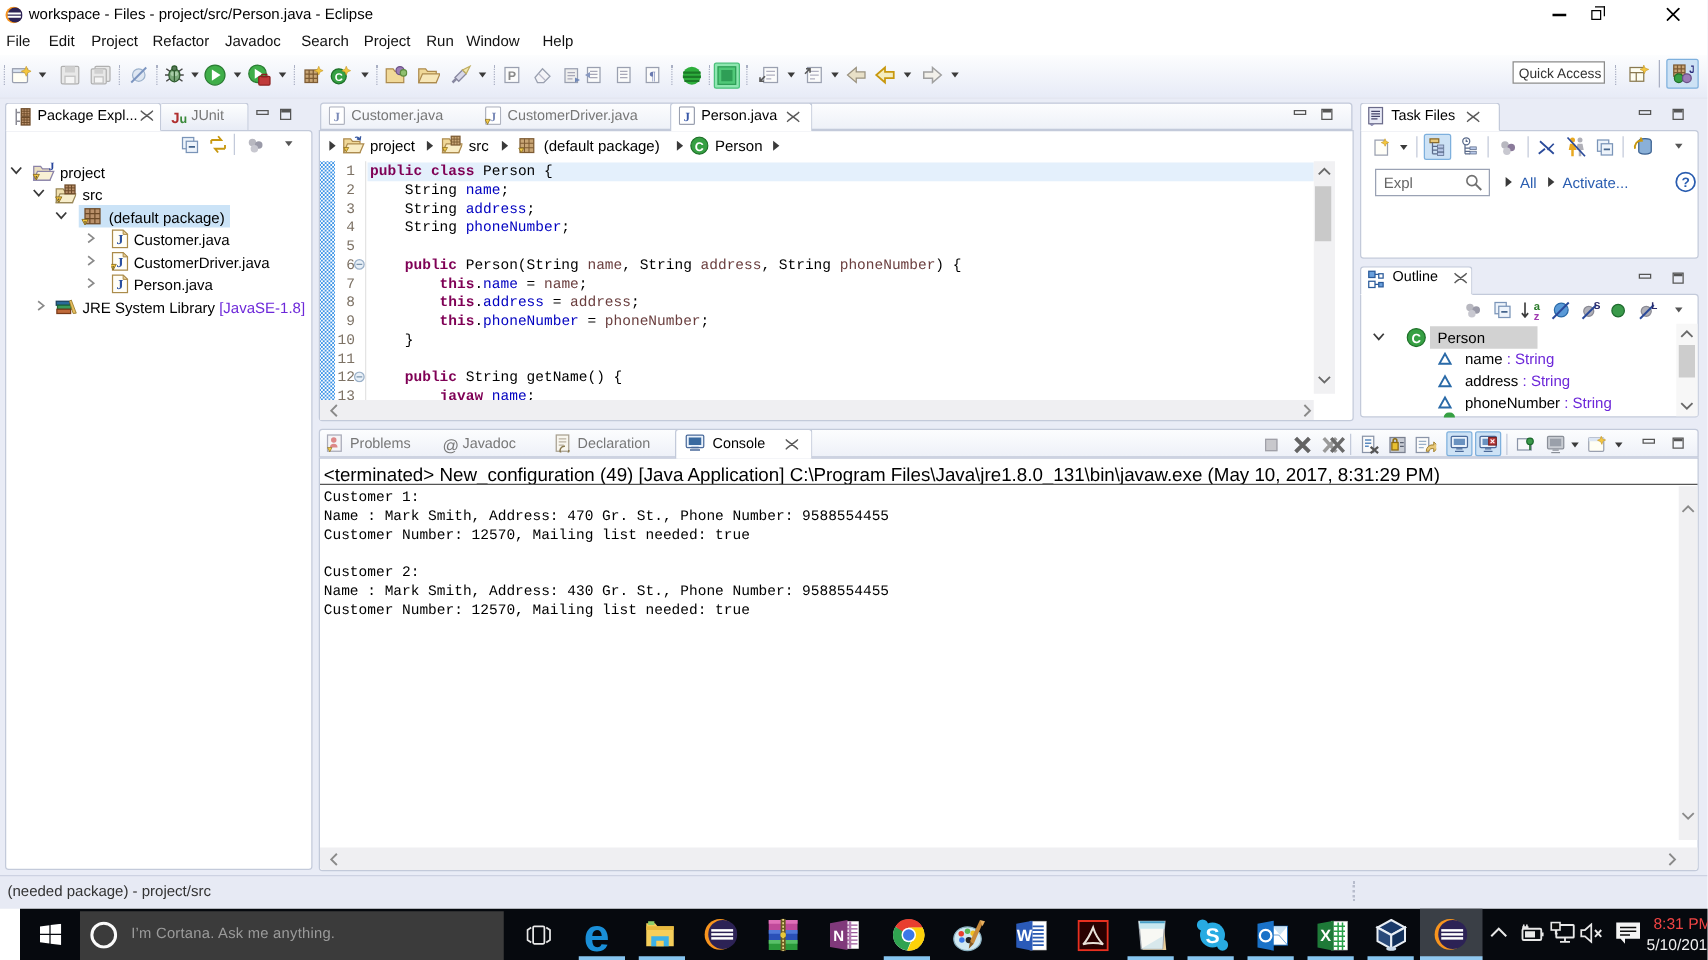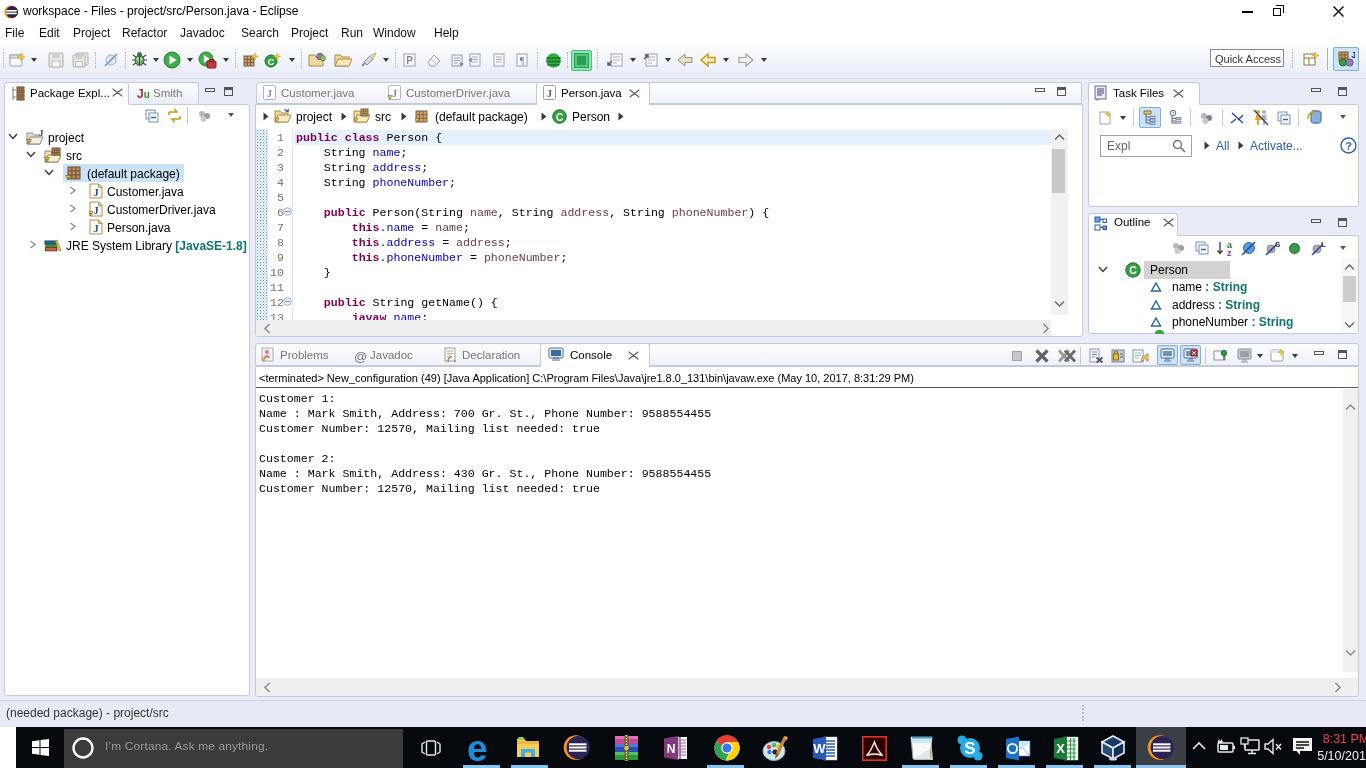--- a/index.html
+++ b/index.html
@@ -15,21 +15,21 @@
 #statusbar { left:0; top:700px; width:1366px; height:27px; background:#e7eaf4; border-top:1px solid #cdd2e2; }
 #taskbar { left:16px; top:727px; width:1366px; height:41px; background:#06090e; }
 .panel { position:absolute; background:#fff; border:1px solid #c3cada; border-radius:3px; }
 .tabtxt-on { color:#000; font-size:11.5px; }
 .tabtxt-off { color:#777; font-size:11.5px; }
 .wtab { position:absolute; background:#fff; border:1px solid #c3cada; border-bottom:1px solid #fff; border-radius:3px 3px 0 0; height:23px; }
 .mono { font-family:"Liberation Mono",monospace; font-size:11.6px; line-height:15px; white-space:pre; }
 .kw { color:#7f0055; font-weight:bold; }
 .fld { color:#0000c0; }
 .prm { color:#6a3e3e; }
-.brown { color:#0f766e;font-weight:bold; }
+.brown { color:#6d28d9; }
 .link { color:#2a5db0; }
 svg { display:block; }
 .ico { position:absolute; }
 .ddown { position:absolute; width:0; height:0; border-left:3.5px solid transparent; border-right:3.5px solid transparent; border-top:4px solid #3a3a3a; }
 .tsep { position:absolute; top:52px; width:1px; height:16px; border-left:1px dotted #aab0c4; }
 </style>
 </head>
 <body>
 
 <div id="titlebar" class="abs">
@@ -247,21 +247,21 @@
   <rect x="6" y="1" width="7" height="6" fill="#b9906a" stroke="#6d4a28"></rect>
   <path d="M6 3 h7 M6 5 h7 M8.3 1 v6 M10.6 1 v6" stroke="#6d4a28" stroke-width="0.7"></path>
   <rect x="6" y="8" width="7" height="6" fill="#b9906a" stroke="#6d4a28"></rect>
   <path d="M6 10 h7 M6 12 h7 M8.3 8 v6 M10.6 8 v6" stroke="#6d4a28" stroke-width="0.7"></path>
 </svg>
 <span class="abs tabtxt-on" style="left:30px;top:87px">Package Expl...</span>
 <svg class="ico" style="left:112px;top:87px" width="11" height="11" viewBox="0 0 11 11">
     <path d="M1.5 2.5 L9.5 8.5 M9.5 2.5 L1.5 8.5 M1.5 2.5 l-0.8-1 M9.5 2.5 l0.8-1 M1.5 8.5 l-0.8 1 M9.5 8.5 l0.8 1" stroke="#5a5a5a" stroke-width="1.2"></path>
   </svg>
 <span class="abs" style="left:137px;top:87px;color:#b03030;font-weight:bold;font-size:12px">J<span style="color:#3a8a3a;font-size:10px">u</span></span>
-<span class="abs tabtxt-off" style="left:153px;top:87px">Smith</span>
+<span class="abs tabtxt-off" style="left:153px;top:87px">JUnit</span>
 <div class="abs" style="left:205px;top:88px;width:10px;height:4px;border:1px solid #555"></div>
 <div class="abs" style="left:224px;top:87px;width:9px;height:9px;border:1px solid #555">
     <div style="width:100%;height:2px;background:#555"></div>
   </div>
 
 <svg class="ico" style="left:144px;top:108px" width="16" height="16" viewBox="0 0 16 16">
   <rect x="2" y="2" width="9" height="9" fill="#eef4fb" stroke="#7a94b8"></rect>
   <rect x="5" y="5" width="9" height="9" fill="#eef4fb" stroke="#7a94b8"></rect>
   <path d="M7 9.5 h5" stroke="#44648c" stroke-width="1.4"></path>
 </svg>
@@ -562,24 +562,24 @@
   <rect x="1" y="2" width="12" height="11" rx="1" fill="#fffef4" stroke="#9aa0b0"></rect>
   <rect x="1" y="2" width="12" height="3" fill="#dce6f4"></rect>
   <path d="M11 1 l1 2.2 L14.5 4 l-2.2 1 L11.5 7.5 l-1-2.2 L8 4.2 l2.2-1z" fill="#f4c63f" stroke="#c79a28" stroke-width="0.5"></path>
 </svg>
 <div class="ddown" style="left:1292px;top:354px"></div>
 <div class="abs" style="left:1314px;top:351px;width:10px;height:4px;border:1px solid #555"></div>
 <div class="abs" style="left:1338px;top:350px;width:9px;height:9px;border:1px solid #555">
     <div style="width:100%;height:2px;background:#555"></div>
   </div>
 
-<span class="abs" style="left:259px;top:372px;font-size:11px;white-space:nowrap">&lt;terminated&gt; New_configuration (49) [Java Application] C:\Program Files\Java\jre1.8.0_131\bin\javaw.exe (May 10, 2017, 8:31:29 PM)</span>
+<span class="abs" style="left:259px;top:372px;font-size:15px;white-space:nowrap">&lt;terminated&gt; New_configuration (49) [Java Application] C:\Program Files\Java\jre1.8.0_131\bin\javaw.exe (May 10, 2017, 8:31:29 PM)</span>
 <div class="abs" style="left:256px;top:387px;width:1102px;height:1px;background:#555"></div>
 <div class="abs mono" style="left:259px;top:391px">Customer 1:
-Name : Mark Smith, Address: 700 Gr. St., Phone Number: 9588554455
+Name : Mark Smith, Address: 470 Gr. St., Phone Number: 9588554455
 Customer Number: 12570, Mailing list needed: true
 
 Customer 2:
 Name : Mark Smith, Address: 430 Gr. St., Phone Number: 9588554455
 Customer Number: 12570, Mailing list needed: true</div>
 
 <div class="abs" style="left:1343px;top:389px;width:15px;height:283px;background:#f0f0f2"></div>
 <svg class="ico" style="left:1345px;top:403px" width="11" height="9" viewBox="0 0 11 9">
     <path d="M1 6.5 L5.5 2 L10 6.5" fill="none" stroke="#8a8a8a" stroke-width="1.5"></path>
   </svg>

